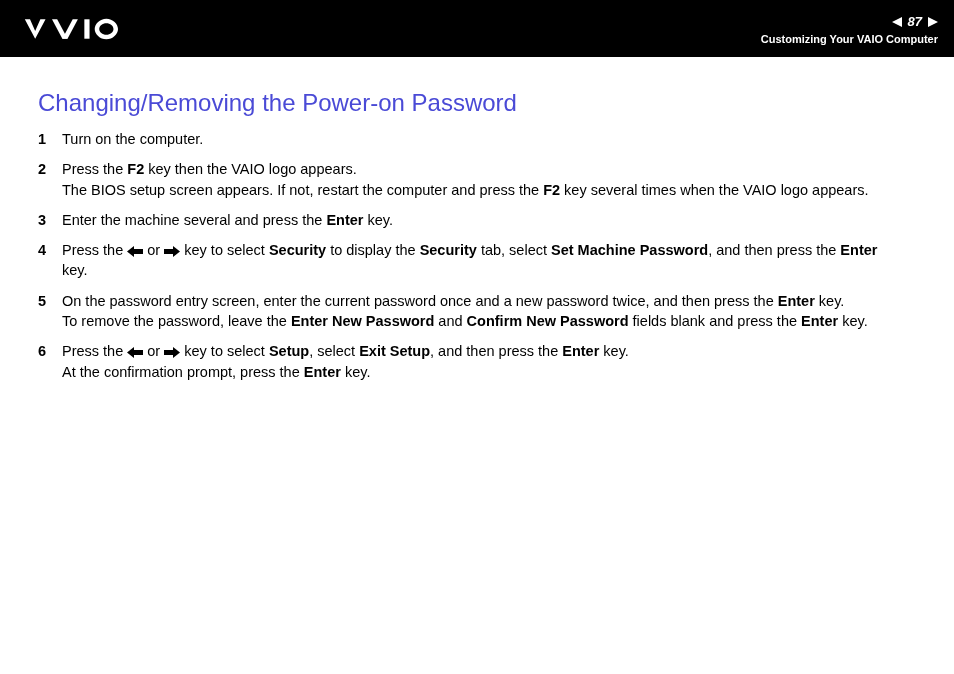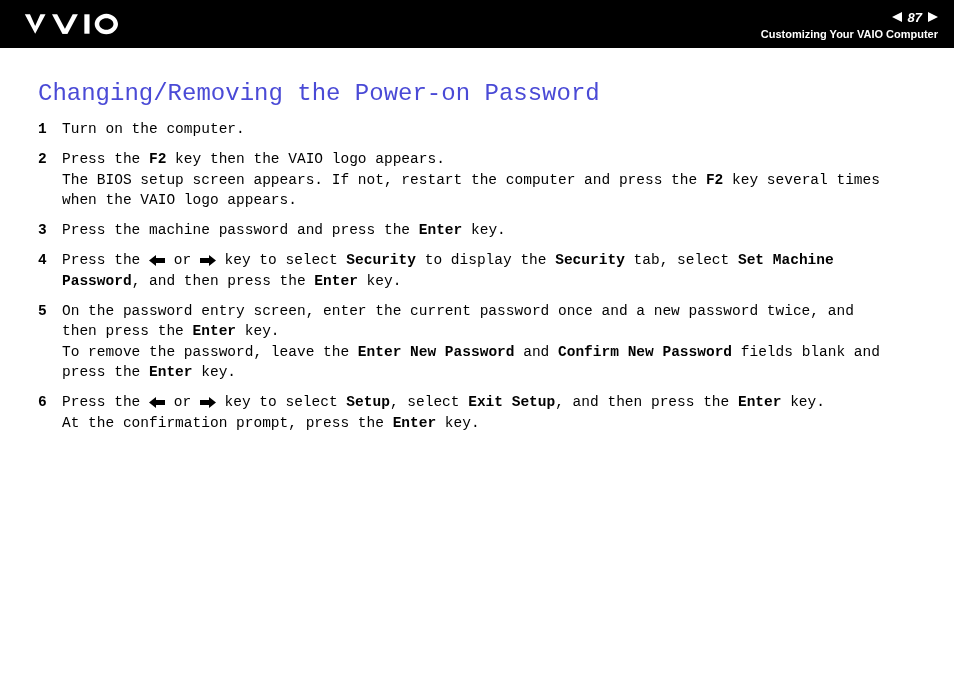--- a/index.html
+++ b/index.html
@@ -1,25 +1,25 @@
 <!DOCTYPE html>
 <html><head>
 <meta charset="utf-8">
 <style>
   * { margin: 0; padding: 0; box-sizing: border-box; }
   body { font-family: Arial, Helvetica, sans-serif; width: 954px; height: 674px; background: #fff; }
-  .header { background: #000; height: 48px; display: flex; align-items: center; justify-content: space-between; padding: 0 16px 0 20px; }
+  .header { background: #000; height: 57px; display: flex; align-items: center; justify-content: space-between; padding: 0 16px 0 20px; }
   .logo { display: flex; align-items: center; }
   .logo svg { height: 22px; }
   .header-right { display: flex; flex-direction: column; align-items: flex-end; color: #fff; gap: 2px; }
   .page-nav { display: flex; align-items: center; gap: 6px; }
   .nav-tri { display: inline-block; }
   .page-num { font-style: italic; font-weight: bold; font-size: 13px; }
   .section-label { font-weight: bold; font-size: 11px; }
-  .content { padding: 32px 58px 0 38px; font-family: Liberation Mono, monospace; }
+  .content { padding: 32px 58px 0 38px; }
   .title { color: #4a4ad6; font-size: 24px; font-weight: normal; margin-bottom: 12px; }
   .subtitle { color: #9a9a9a; font-size: 18px; font-weight: normal; margin-bottom: 12px; }
   ol.steps { list-style: none; counter-reset: step; }
   ol.steps > li { display: flex; align-items: flex-start; margin-bottom: 10px; font-size: 14.5px; line-height: 1.4; color: #000; }
   ol.steps > li .num { font-weight: bold; min-width: 24px; flex-shrink: 0; }
   ol.steps > li .body { flex: 1; }
   .arrow { display: inline-block; vertical-align: -2px; }
 </style>
 </head>
 <body>
@@ -62,21 +62,21 @@
       <li>
         <span class="num">1</span>
         <span class="body"><span>Turn on the computer.</span></span>
       </li>
       <li>
         <span class="num">2</span>
         <span class="body"><span>Press the </span><strong>F2</strong><span> key then the VAIO logo appears.</span><br><span>The BIOS setup screen appears. If not, restart the computer and press the </span><strong>F2</strong><span> key several times when the VAIO logo appears.</span></span>
       </li>
       <li>
         <span class="num">3</span>
-        <span class="body"><span>Press the machine password and press the </span><strong>Enter</strong><span> key.</span></span>
+        <span class="body"><span>Enter the machine several and press the </span><strong>Enter</strong><span> key.</span></span>
       </li>
       <li>
         <span class="num">4</span>
         <span class="body"><span>Press the </span><span><svg class="arrow" width="16" height="11">
               <polygon points="0,5.5 7,0 7,3 16,3 16,8 7,8 7,11" fill="#000"></polygon>
             </svg></span><span> or </span><span><svg class="arrow" width="16" height="11">
               <polygon points="16,5.5 9,0 9,3 0,3 0,8 9,8 9,11" fill="#000"></polygon>
             </svg></span><span> key to select </span><strong>Security</strong><span> to display the </span><strong>Security</strong><span> tab, select </span><strong>Set Machine Password</strong><span>, and then press the </span><strong>Enter</strong><span> key.</span></span>
       </li>
       <li>

